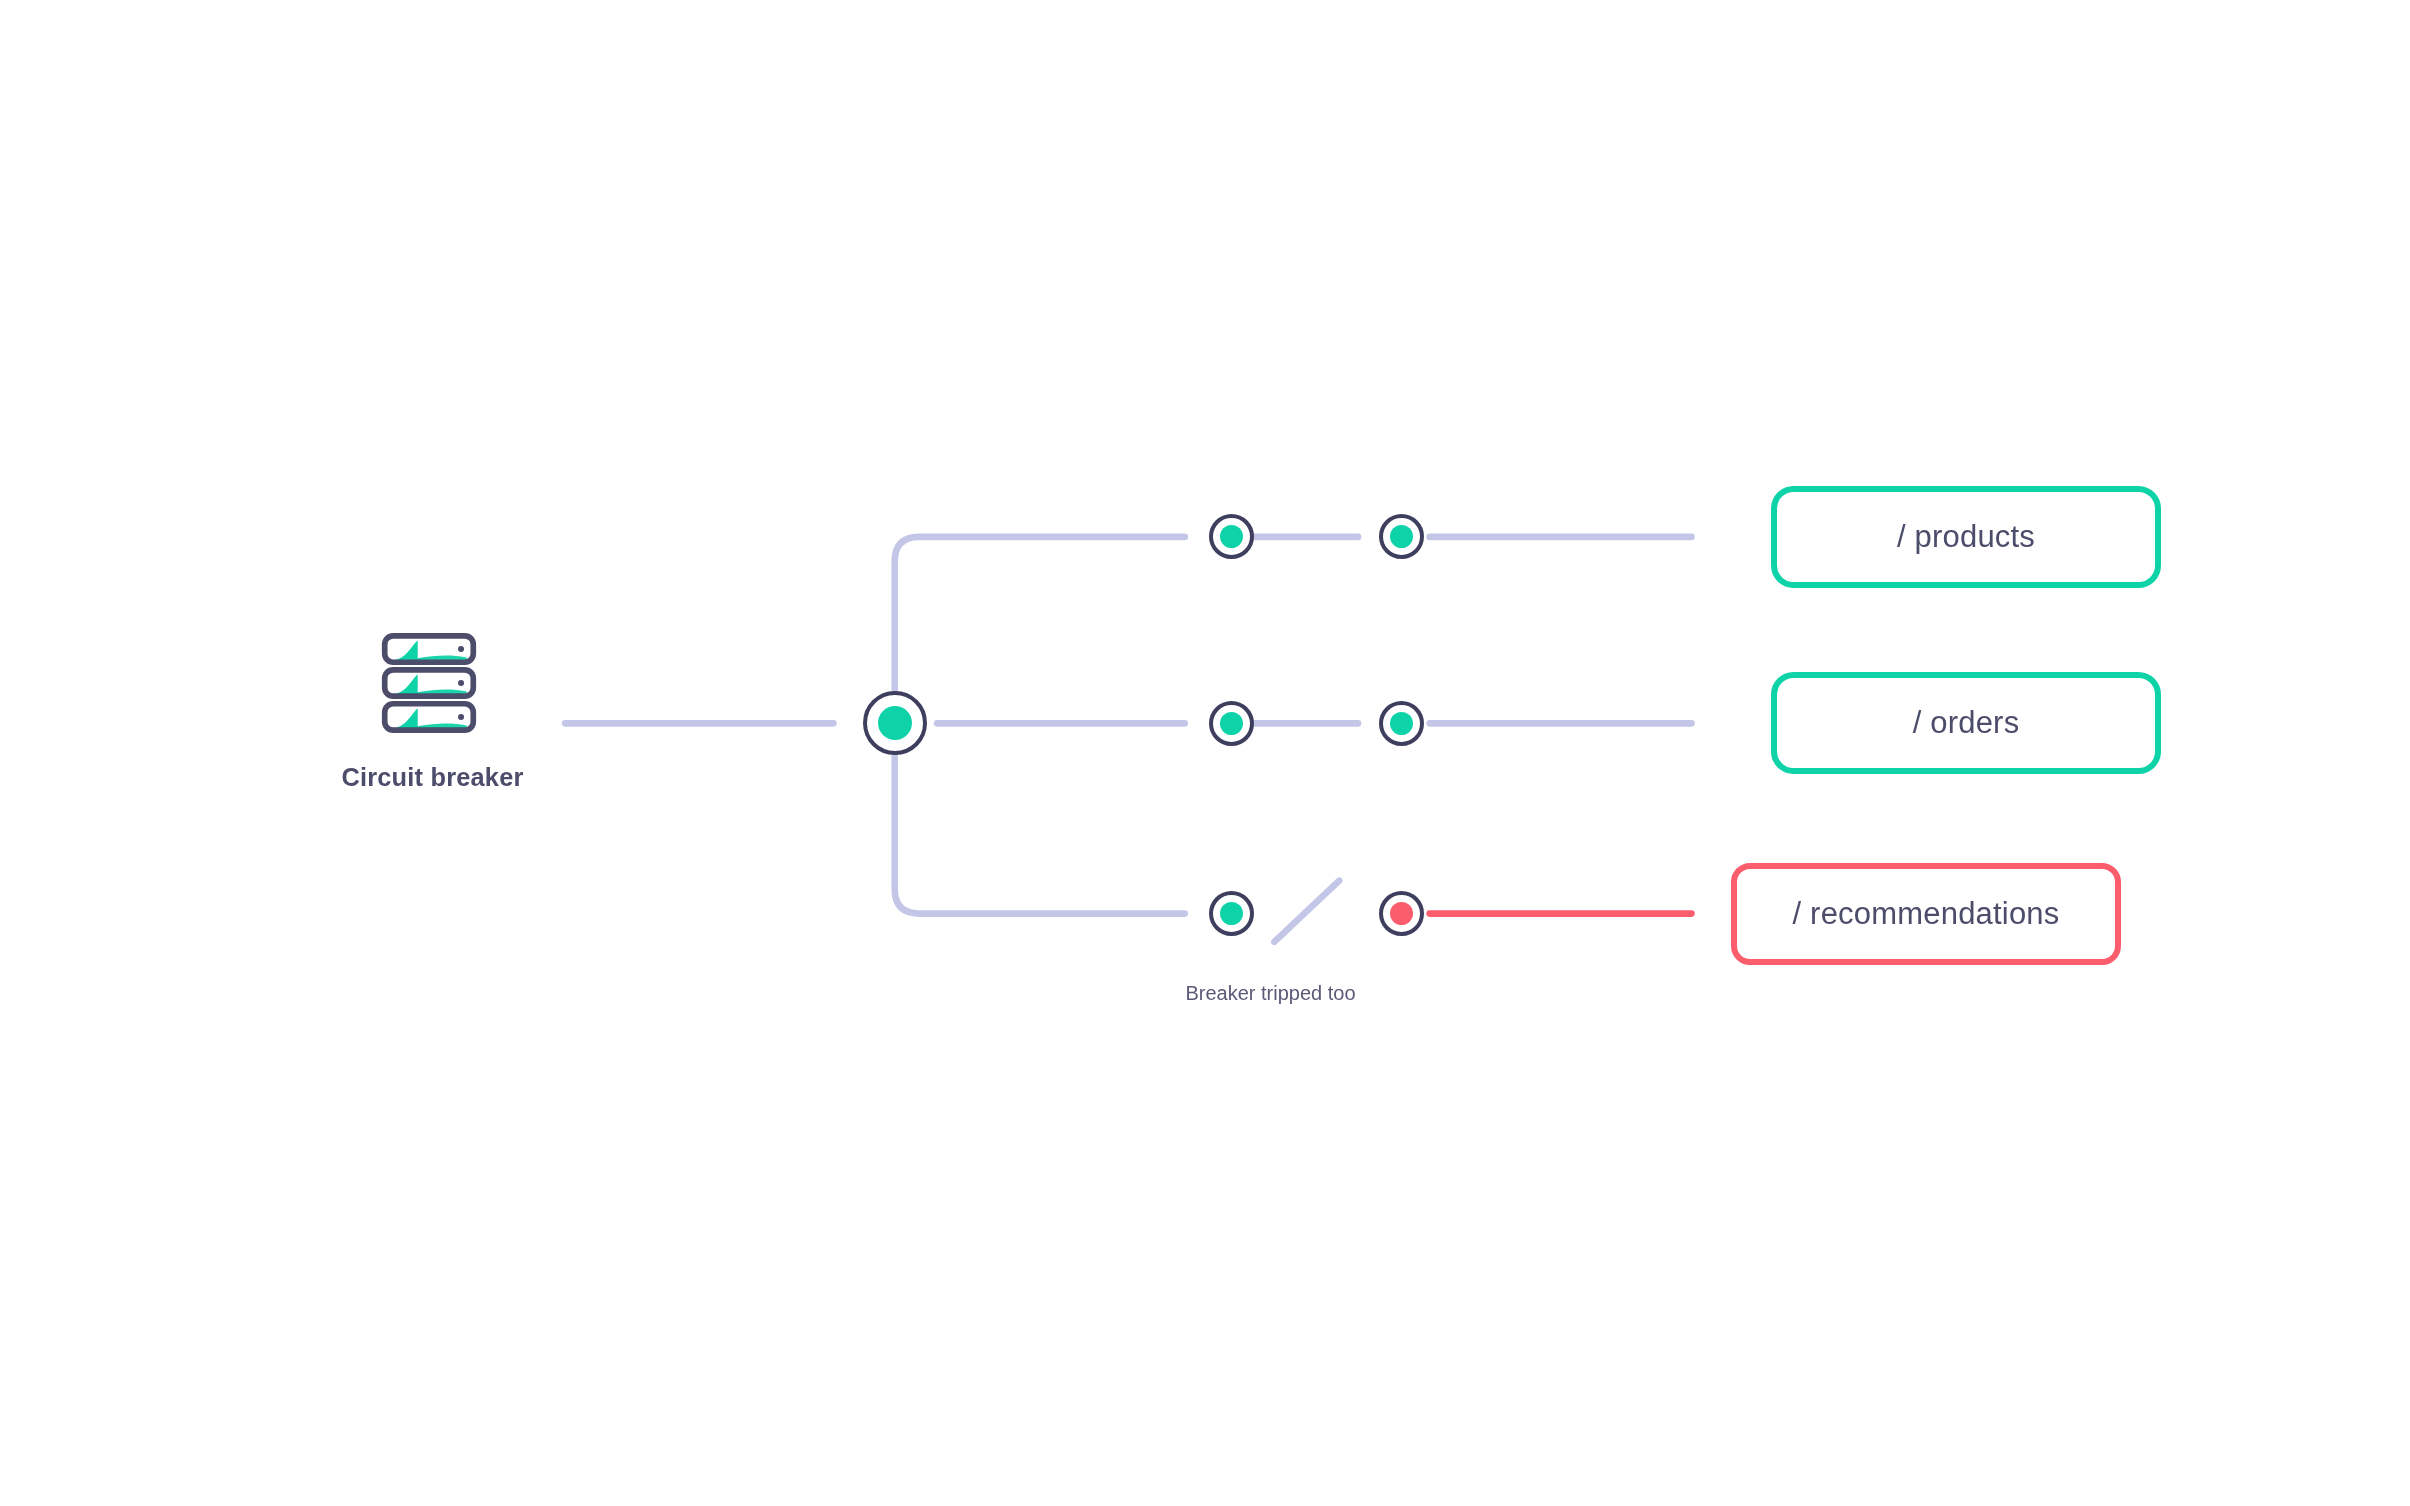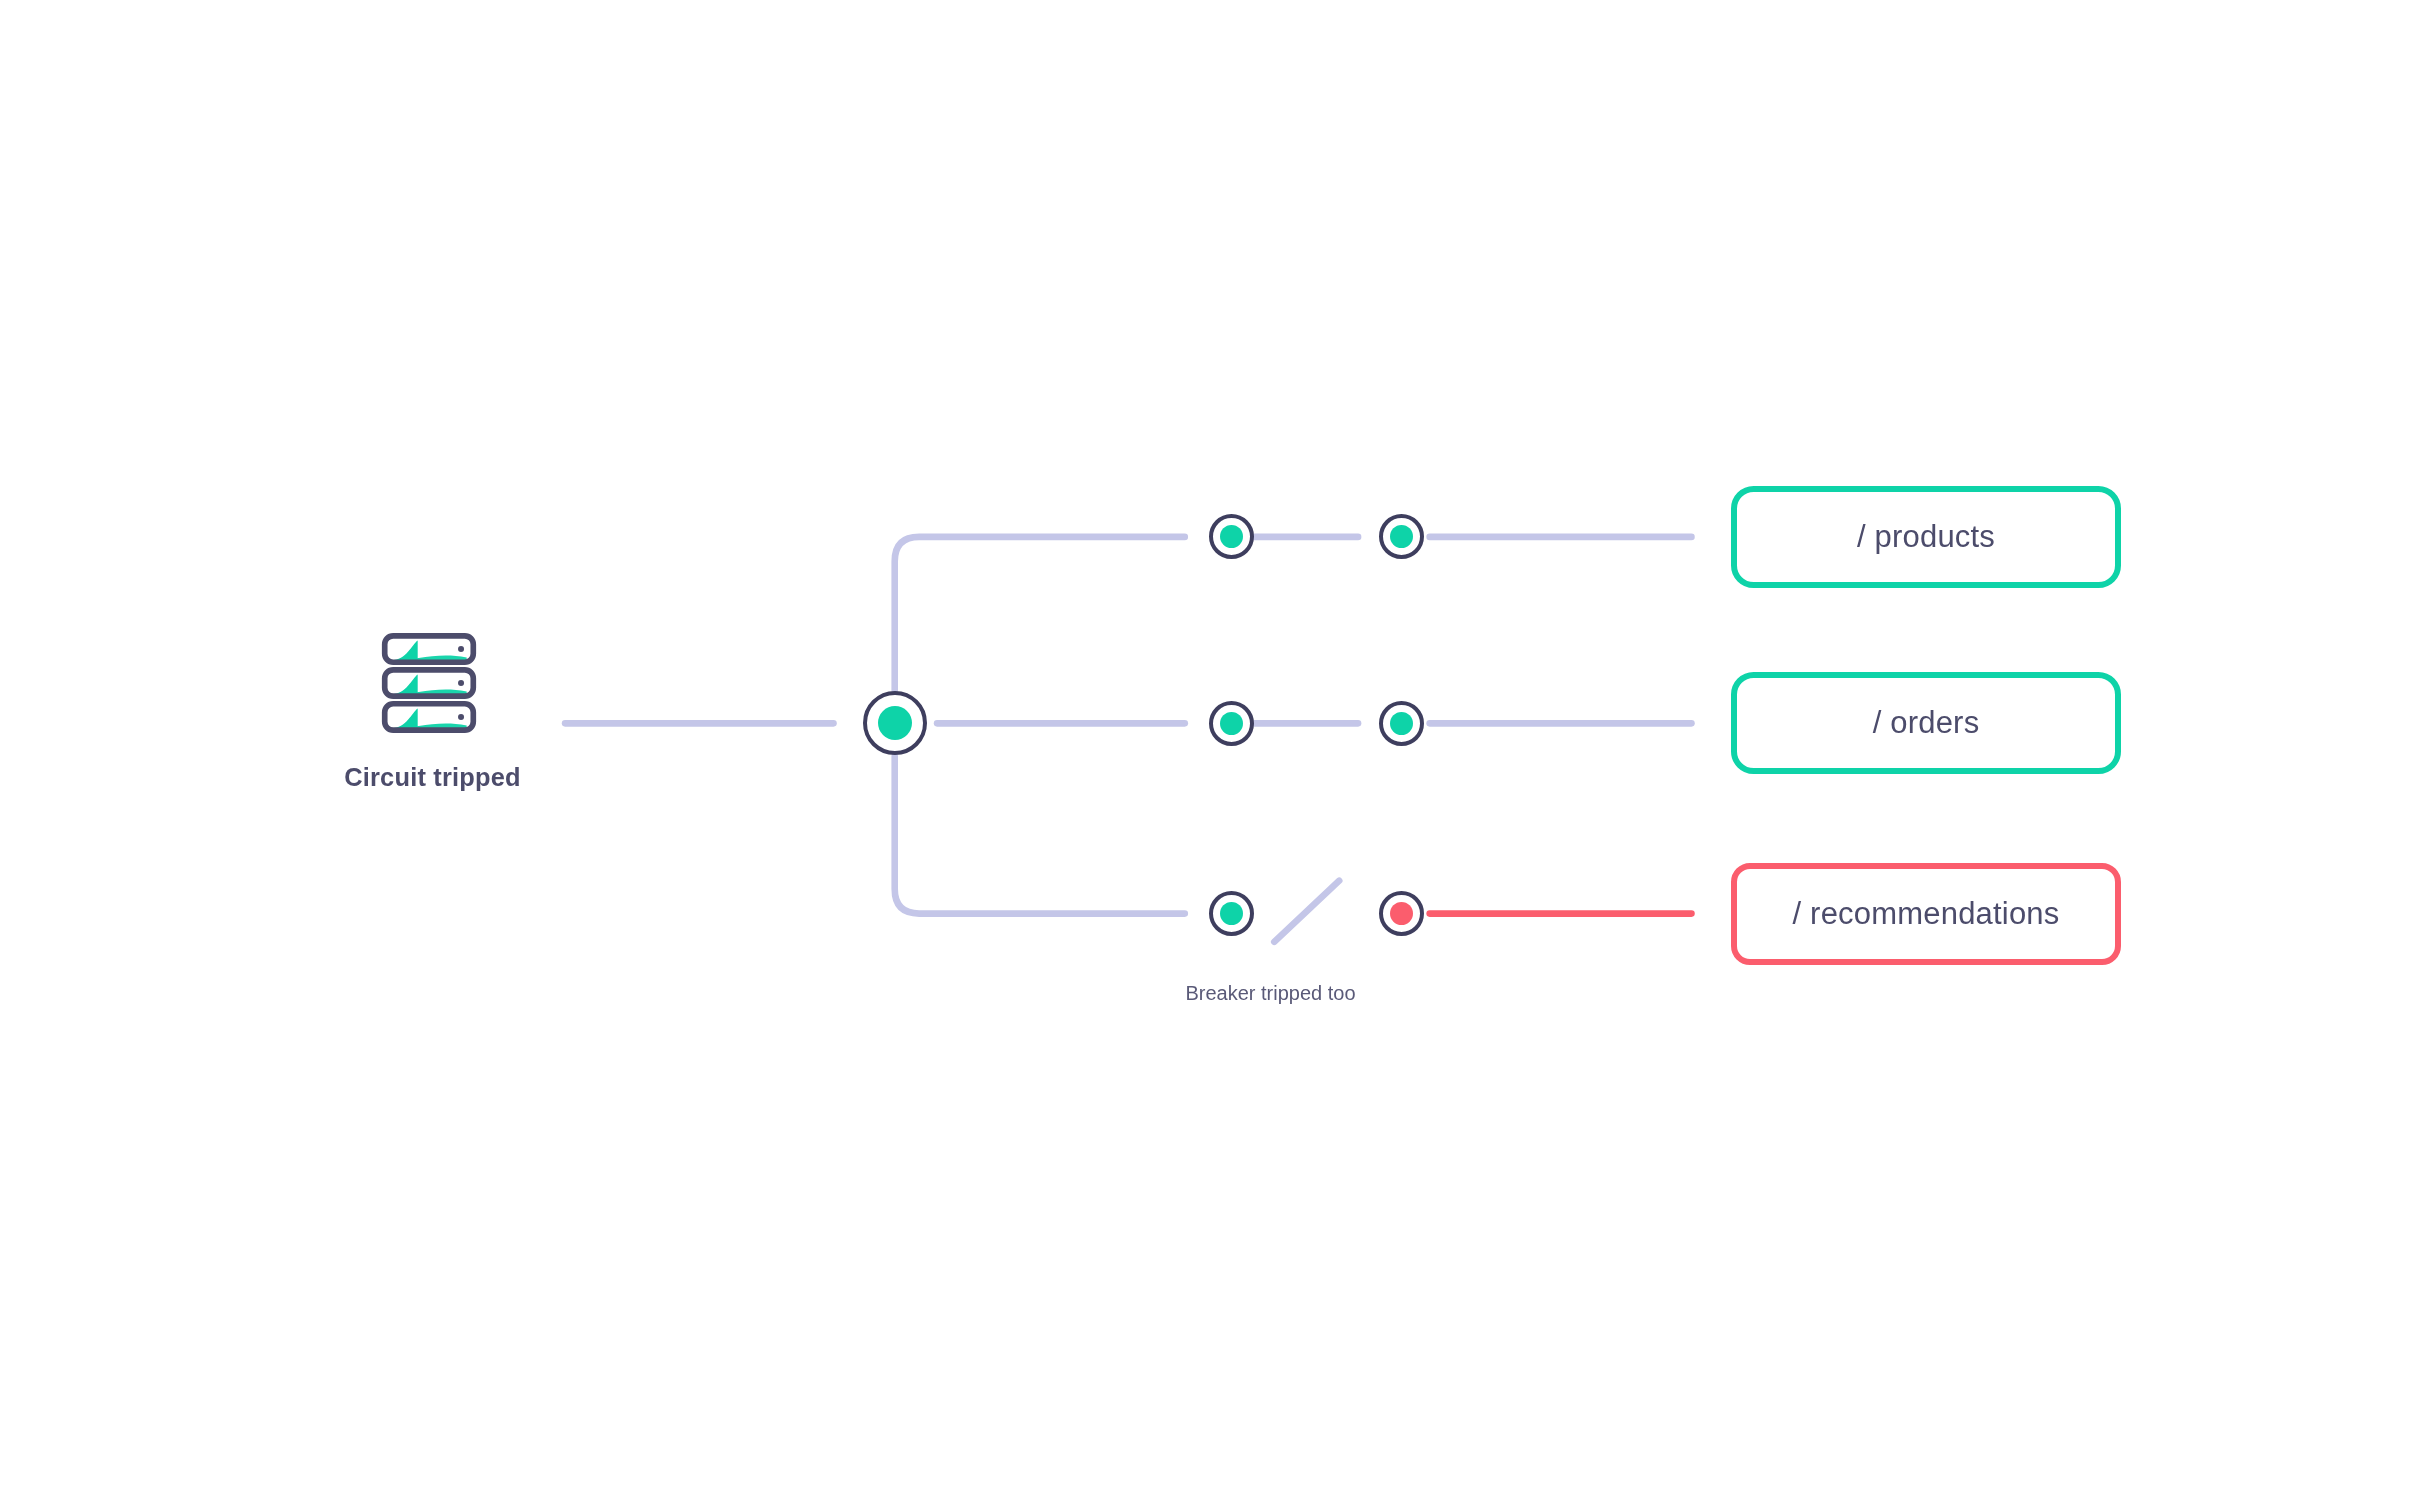--- a/index.html
+++ b/index.html
@@ -103,21 +103,21 @@
     border-radius: 22.6px;
     background: #ffffff;
     display: flex;
     align-items: center;
     justify-content: center;
     font-size: 31px;
     color: #4c4c6b;
     letter-spacing: 0.2px;
     white-space: nowrap;
   }
-  .route-pill.ok    { border: 6.6px solid #0ed3a8; }
+  .route-pill.ok    { border: 6.6px solid #0ed3a8; margin-left: 40px; }
   .route-pill.error { border: 6.6px solid #fb5d6d; }
 
   
   .caption {
     position: absolute;
     left: 988px;
     top: 979px;
     width: 565px;
     text-align: center;
     font-size: 20px;
@@ -184,21 +184,21 @@
 
       <g clip-path="url(#slot2)">
         <path d="M12 101 C 28 101, 34 84, 40 80 L 40 101 Z" fill="#0ed3a8"></path>
         <path d="M12 101 C 40 101, 60 92, 92 98 L 92 101 Z" fill="#0ed3a8" opacity="0.95"></path>
       </g>
       <rect x="5" y="75" width="94" height="28" rx="9" fill="none" stroke="#4c4c6b" stroke-width="6"></rect>
       <circle cx="86" cy="89" r="3.2" fill="#4c4c6b"></circle>
     </svg>
   </div>
 
-  <div class="breaker-label">Circuit tripped</div>
+  <div class="breaker-label">Circuit breaker</div>
 
   <div class="node node-hub" style="left:863px; top:691px;">
     <span class="core"></span>
   </div>
 
   <div class="node node-small" style="left:1209px; top:514px;">
     <span class="core"></span>
   </div>
   <div class="node node-small" style="left:1379px; top:514px;">
     <span class="core"></span>

